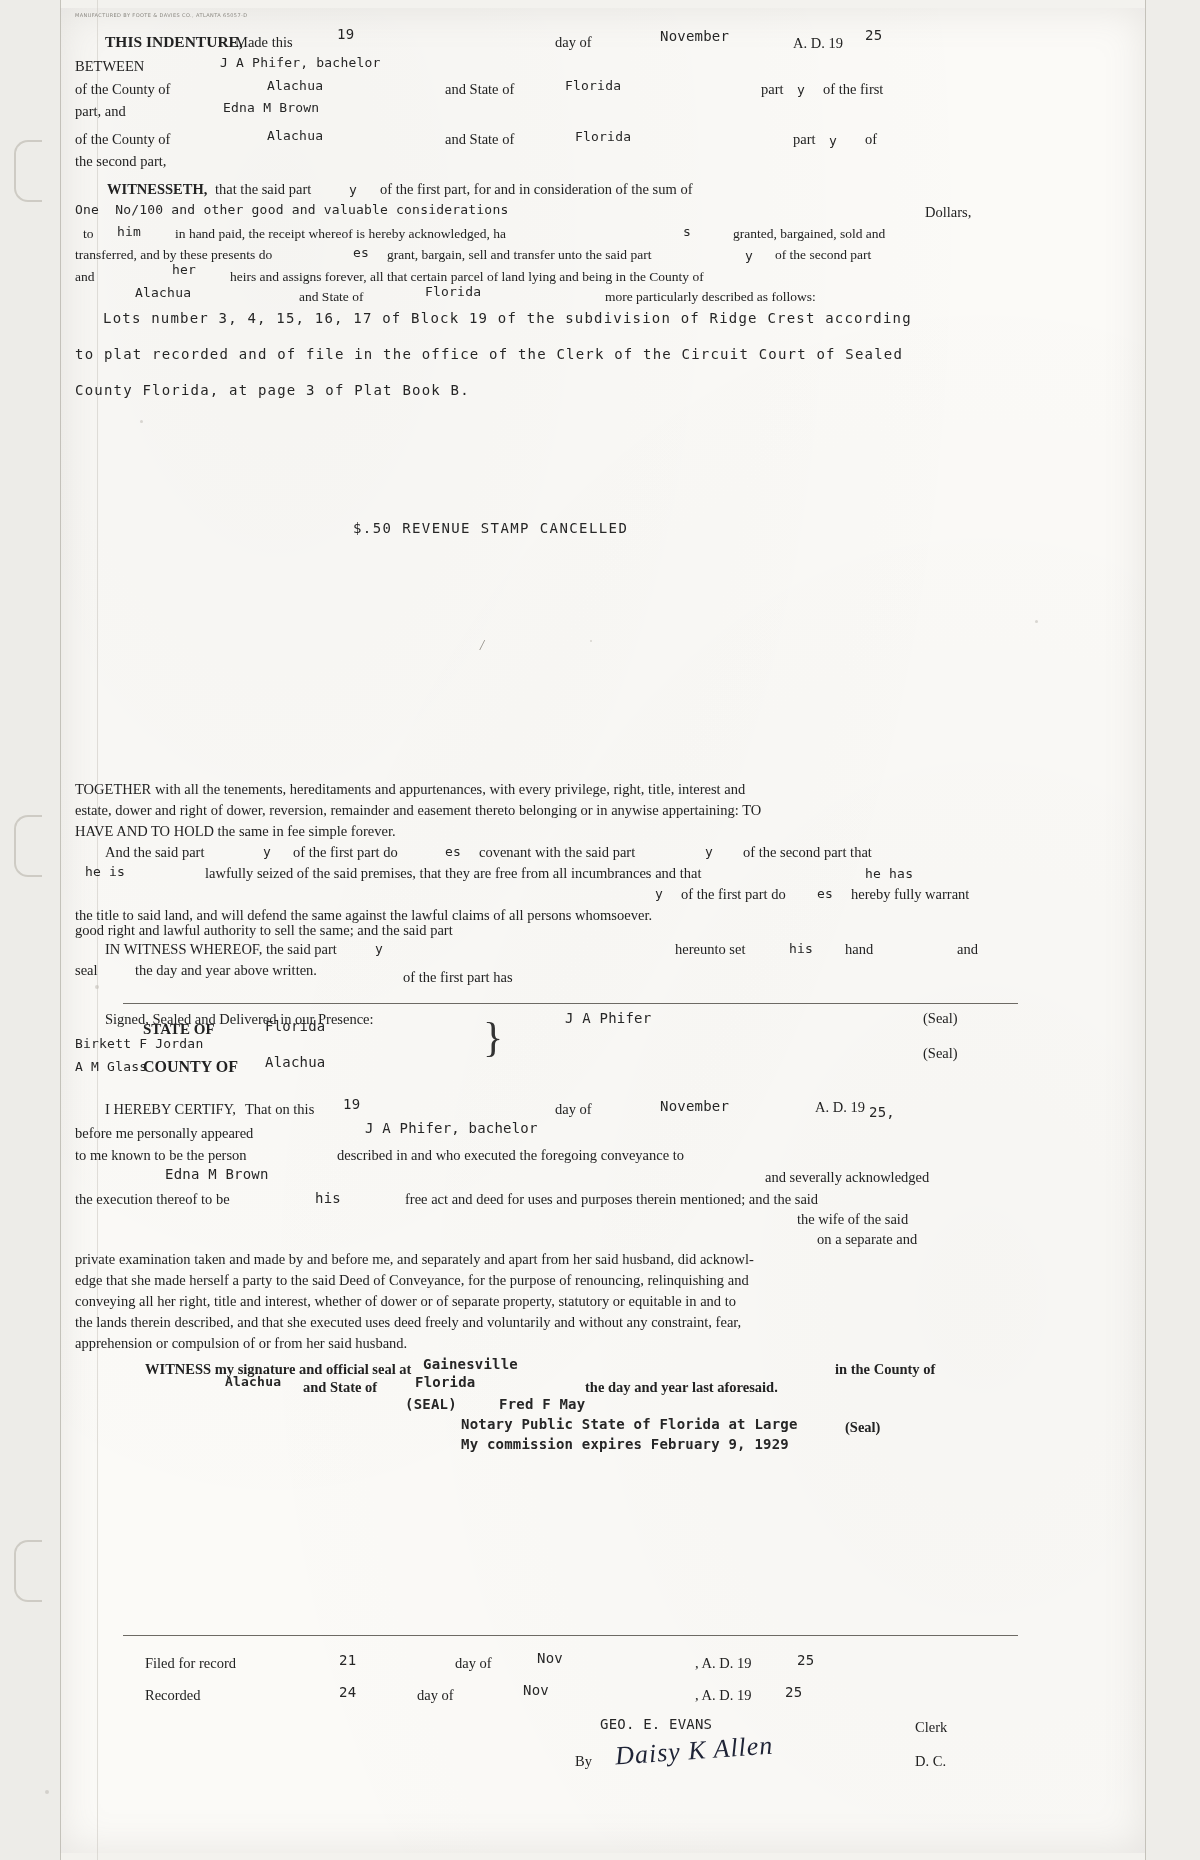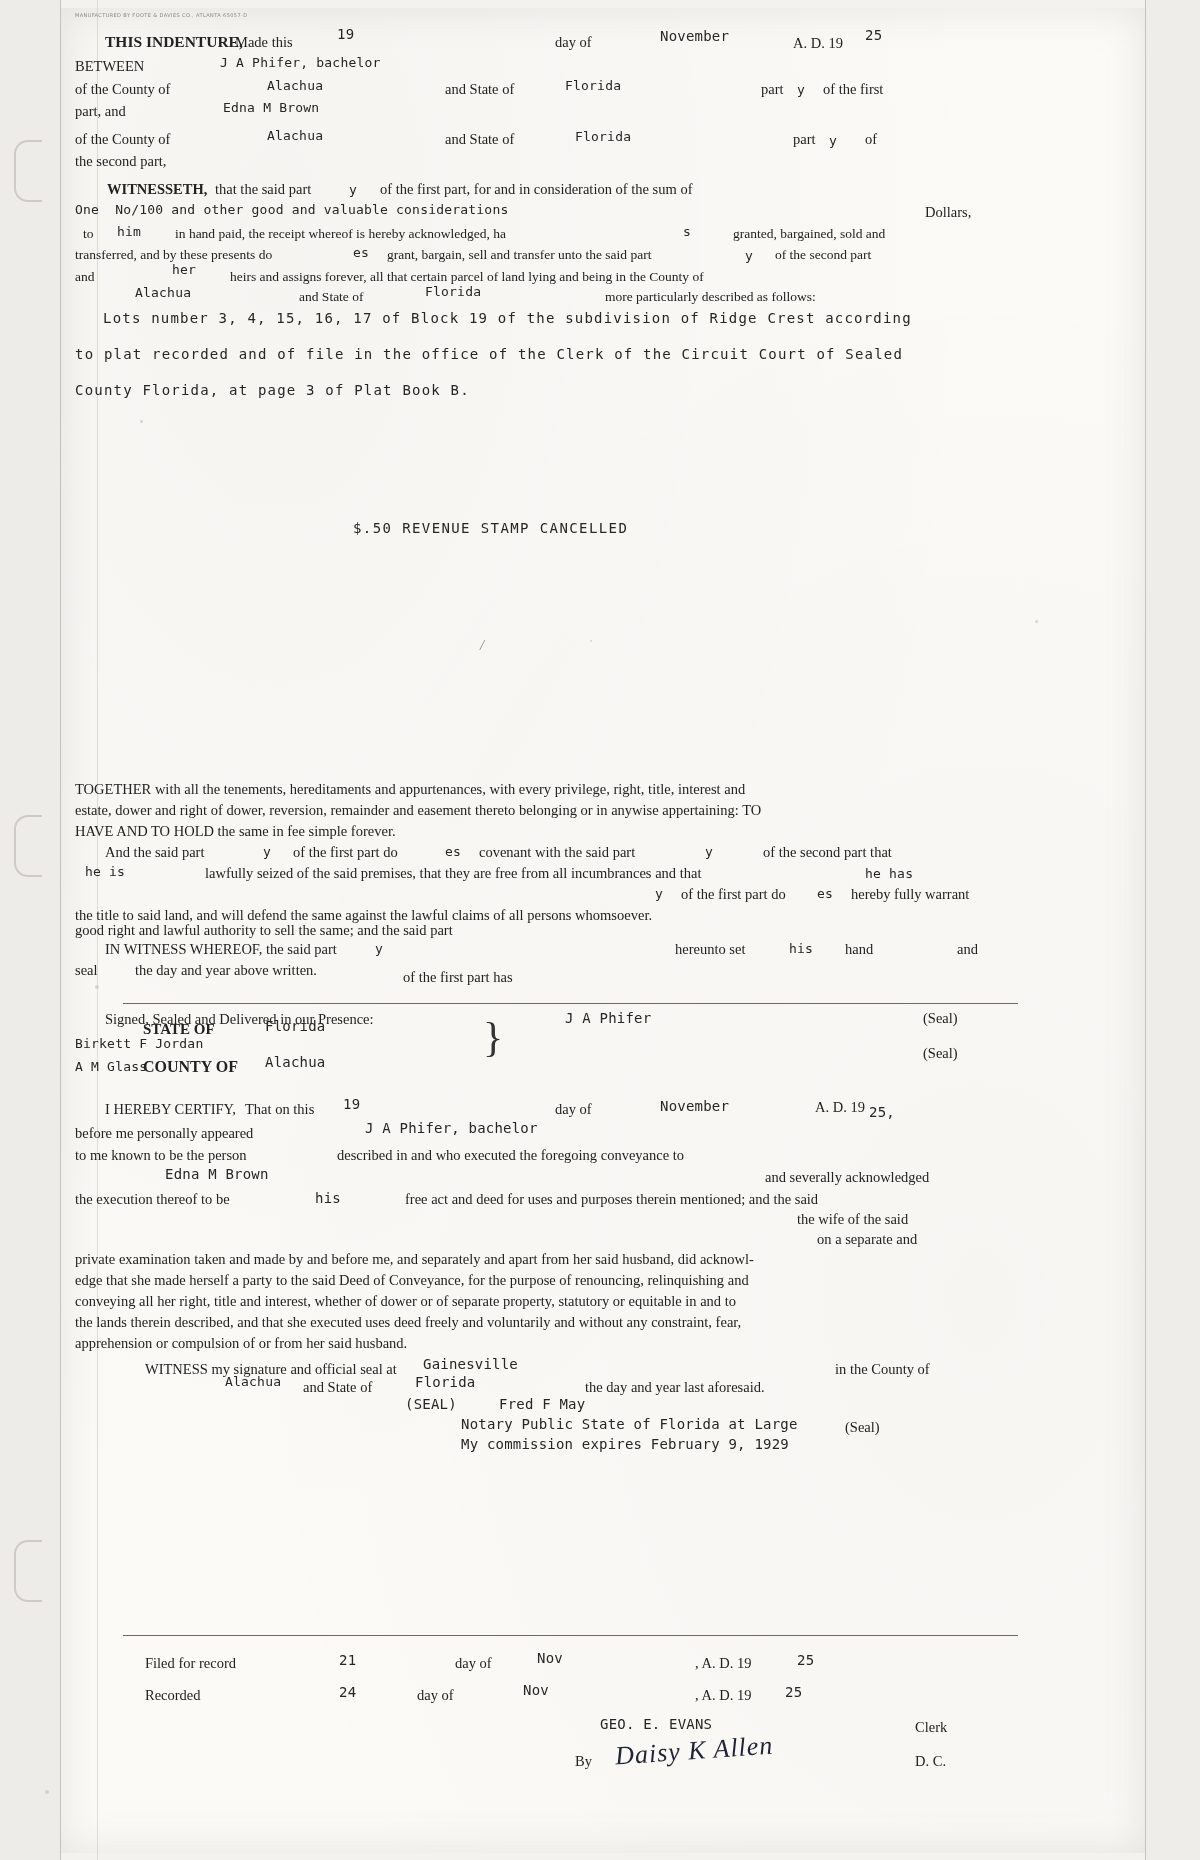--- a/index.html
+++ b/index.html
@@ -248,21 +248,21 @@
       <span class="abs p" style="left:0px;top:0px;">TOGETHER with all the tenements, hereditaments and appurtenances, with every privilege, right, title, interest and</span>
       <span class="abs p" style="left:0px;top:21px;">estate, dower and right of dower, reversion, remainder and easement thereto belonging or in anywise appertaining: TO</span>
       <span class="abs p" style="left:0px;top:42px;">HAVE AND TO HOLD the same in fee simple forever.</span>
 
       <span class="abs p" style="left:30px;top:63px;">And the said part</span>
       <span class="abs tw" style="left:188px;top:64px;">y</span>
       <span class="abs p" style="left:218px;top:63px;">of the first part do</span>
       <span class="abs tw" style="left:370px;top:64px;">es</span>
       <span class="abs p" style="left:404px;top:63px;">covenant with the said part</span>
       <span class="abs tw" style="left:630px;top:64px;">y</span>
-      <span class="abs p" style="left:668px;top:63px;margin-left:20px;">of the second part that</span>
+      <span class="abs p" style="left:668px;top:63px;">of the second part that</span>
 
       <span class="abs tw" style="left:10px;top:84px;">he is</span>
       <span class="abs p" style="left:130px;top:84px;">lawfully seized of the said premises, that they are free from all incumbrances and that</span>
       <span class="abs tw" style="left:790px;top:86px;">he has</span>
 
       <span class="abs p" style="left:0px;top:105px;margin-top:36px;">good right and lawful authority to sell the same; and the said part</span>
       <span class="abs tw" style="left:580px;top:106px;">y</span>
       <span class="abs p" style="left:606px;top:105px;">of the first part do</span>
       <span class="abs tw" style="left:742px;top:106px;">es</span>
       <span class="abs p" style="left:776px;top:105px;">hereby fully warrant</span>
@@ -329,21 +329,21 @@
     </div>
 
     <div style="position:relative;height:110px;">
       <span class="abs p" style="left:0px;top:0px;">private examination taken and made by and before me, and separately and apart from her said husband, did acknowl-</span>
       <span class="abs p" style="left:0px;top:21px;">edge that she made herself a party to the said Deed of Conveyance, for the purpose of renouncing, relinquishing and</span>
       <span class="abs p" style="left:0px;top:42px;">conveying all her right, title and interest, whether of dower or of separate property, statutory or equitable in and to</span>
       <span class="abs p" style="left:0px;top:63px;">the lands therein described, and that she executed uses deed freely and voluntarily and without any constraint, fear,</span>
       <span class="abs p" style="left:0px;top:84px;">apprehension or compulsion of or from her said husband.</span>
     </div>
 
-    <div style="position:relative;height:110px;">
+    <div style="position:relative;height:110px;font-weight:bold;">
       <span class="abs p" style="left:70px;top:0px;">WITNESS my signature and official seal at</span>
       <span class="abs tw tw-lg" style="left:348px;top:-4px;">Gainesville</span>
       <span class="abs p" style="left:760px;top:0px;">in the County of</span>
       <span class="abs tw" style="left:150px;top:14px;">Alachua</span>
       <span class="abs p" style="left:228px;top:18px;">and State of</span>
       <span class="abs tw tw-lg" style="left:340px;top:14px;">Florida</span>
       <span class="abs p" style="left:510px;top:18px;">the day and year last aforesaid.</span>
 
       <span class="abs tw tw-lg" style="left:330px;top:36px;">(SEAL)</span>
       <span class="abs tw tw-lg" style="left:424px;top:36px;">Fred F May</span>

